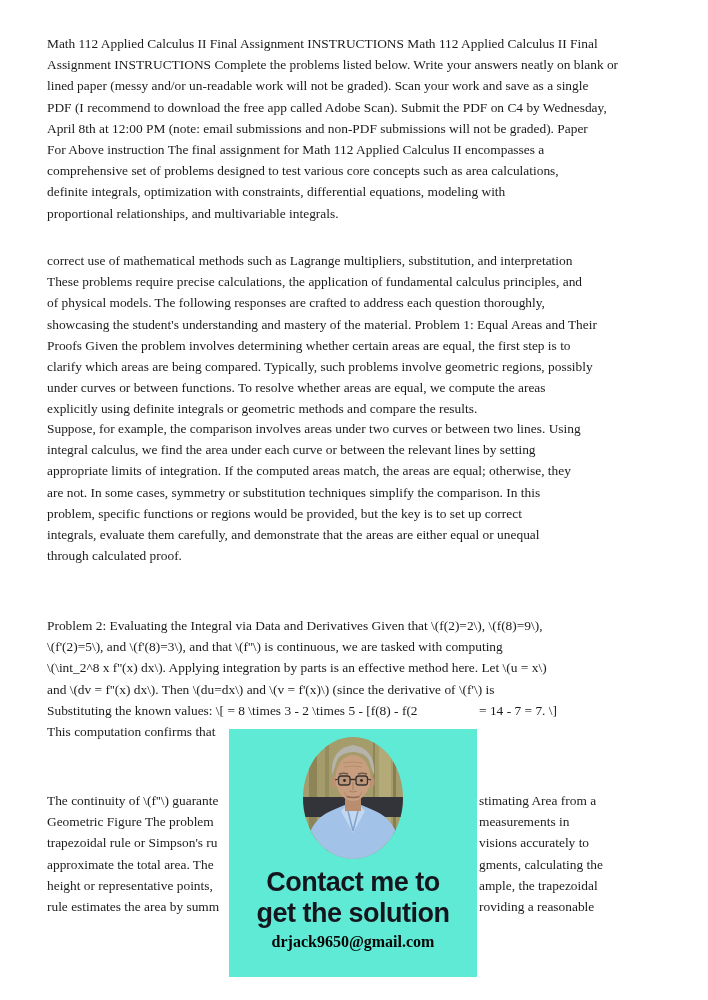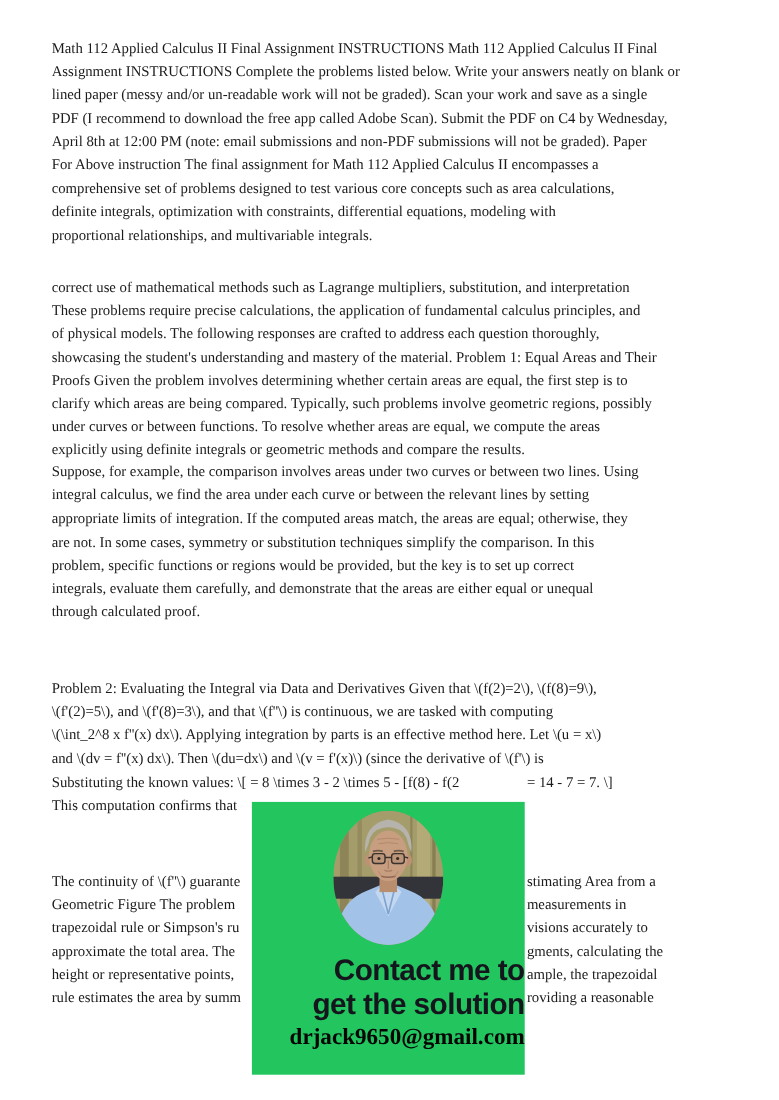--- a/index.html
+++ b/index.html
@@ -24,21 +24,21 @@
     position:absolute;left:74px;top:8px;width:100px;height:122px;
   }
   .promo-heading{
     position:absolute;left:0;top:138px;width:248px;
     font-family:"Liberation Sans","DejaVu Sans",sans-serif;
     font-weight:700;font-size:27px;line-height:31px;letter-spacing:-0.5px;
   }
   .promo-email{
     position:absolute;left:0;top:200px;width:248px;
     font-family:"Liberation Serif","DejaVu Serif",serif;
-    font-weight:700;font-size:21px;line-height:26px;
+    font-weight:700;font-size:16px;line-height:26px;
   }
 </style>
 </head>
 <body style="background: rgb(255, 255, 255);">
 
 <div class="page">
   <div class="doc" id="doc" style="color: rgb(27, 27, 27);">
       <div class="para" style="top: 33px;">
         <div class="line">Math 112 Applied Calculus II Final Assignment INSTRUCTIONS Math 112 Applied Calculus II Final</div>
         <div class="line">Assignment INSTRUCTIONS Complete the problems listed below. Write your answers neatly on blank or</div>
@@ -80,21 +80,21 @@
       <div class="para" style="top: 790px;">
         <div class="line"><span>The continuity of \(f''\) guarante</span><span class="rfrag">stimating Area from a</span></div>
         <div class="line"><span>Geometric Figure The problem</span><span class="rfrag">measurements in</span></div>
         <div class="line"><span>trapezoidal rule or Simpson's ru</span><span class="rfrag">visions accurately to</span></div>
         <div class="line"><span>approximate the total area. The</span><span class="rfrag">gments, calculating the</span></div>
         <div class="line"><span>height or representative points,</span><span class="rfrag">ample, the trapezoidal</span></div>
         <div class="line"><span>rule estimates the area by summ</span><span class="rfrag">roviding a reasonable</span></div>
       </div>
     </div>
 
-  <div class="overlay" id="overlay" style="background: #22c55e; text-align: right;">
+  <div class="overlay" id="overlay" style="background: #5eead4;">
     <div class="photo-wrap">
       <svg width="100" height="122" viewBox="0 0 100 122">
         <defs>
           <clipPath id="ovalClip">
               <ellipse cx="50" cy="61" rx="50" ry="61"></ellipse>
             </clipPath>
         </defs>
         <g clip-path="url(#ovalClip)">
 
           <rect x="0" y="0" width="100" height="122" fill="#a59c6b"></rect>

